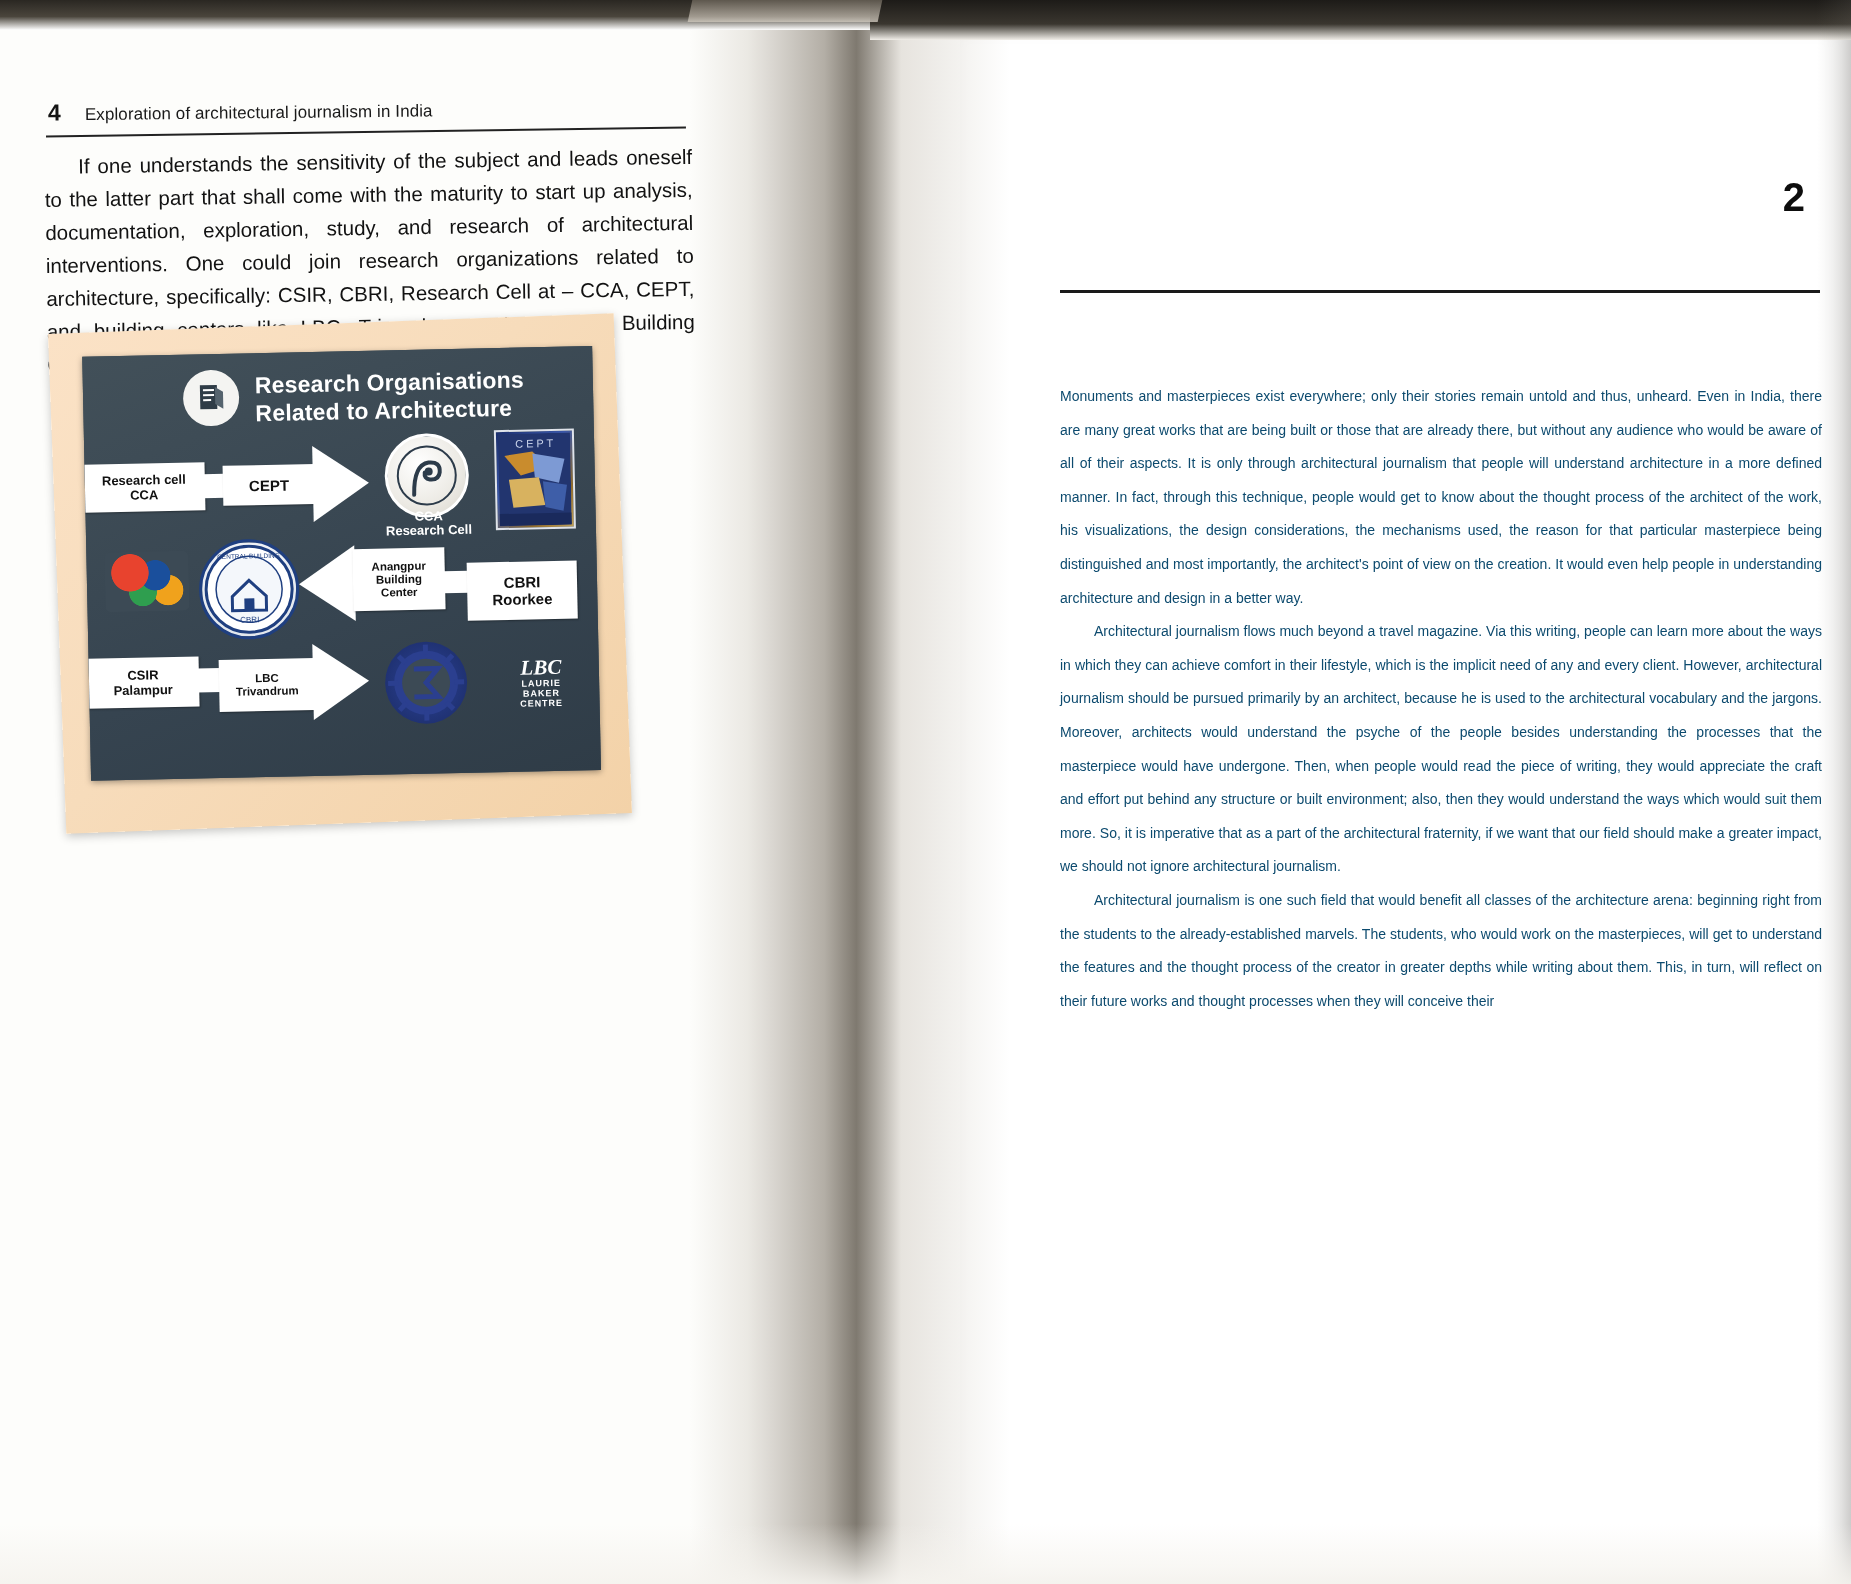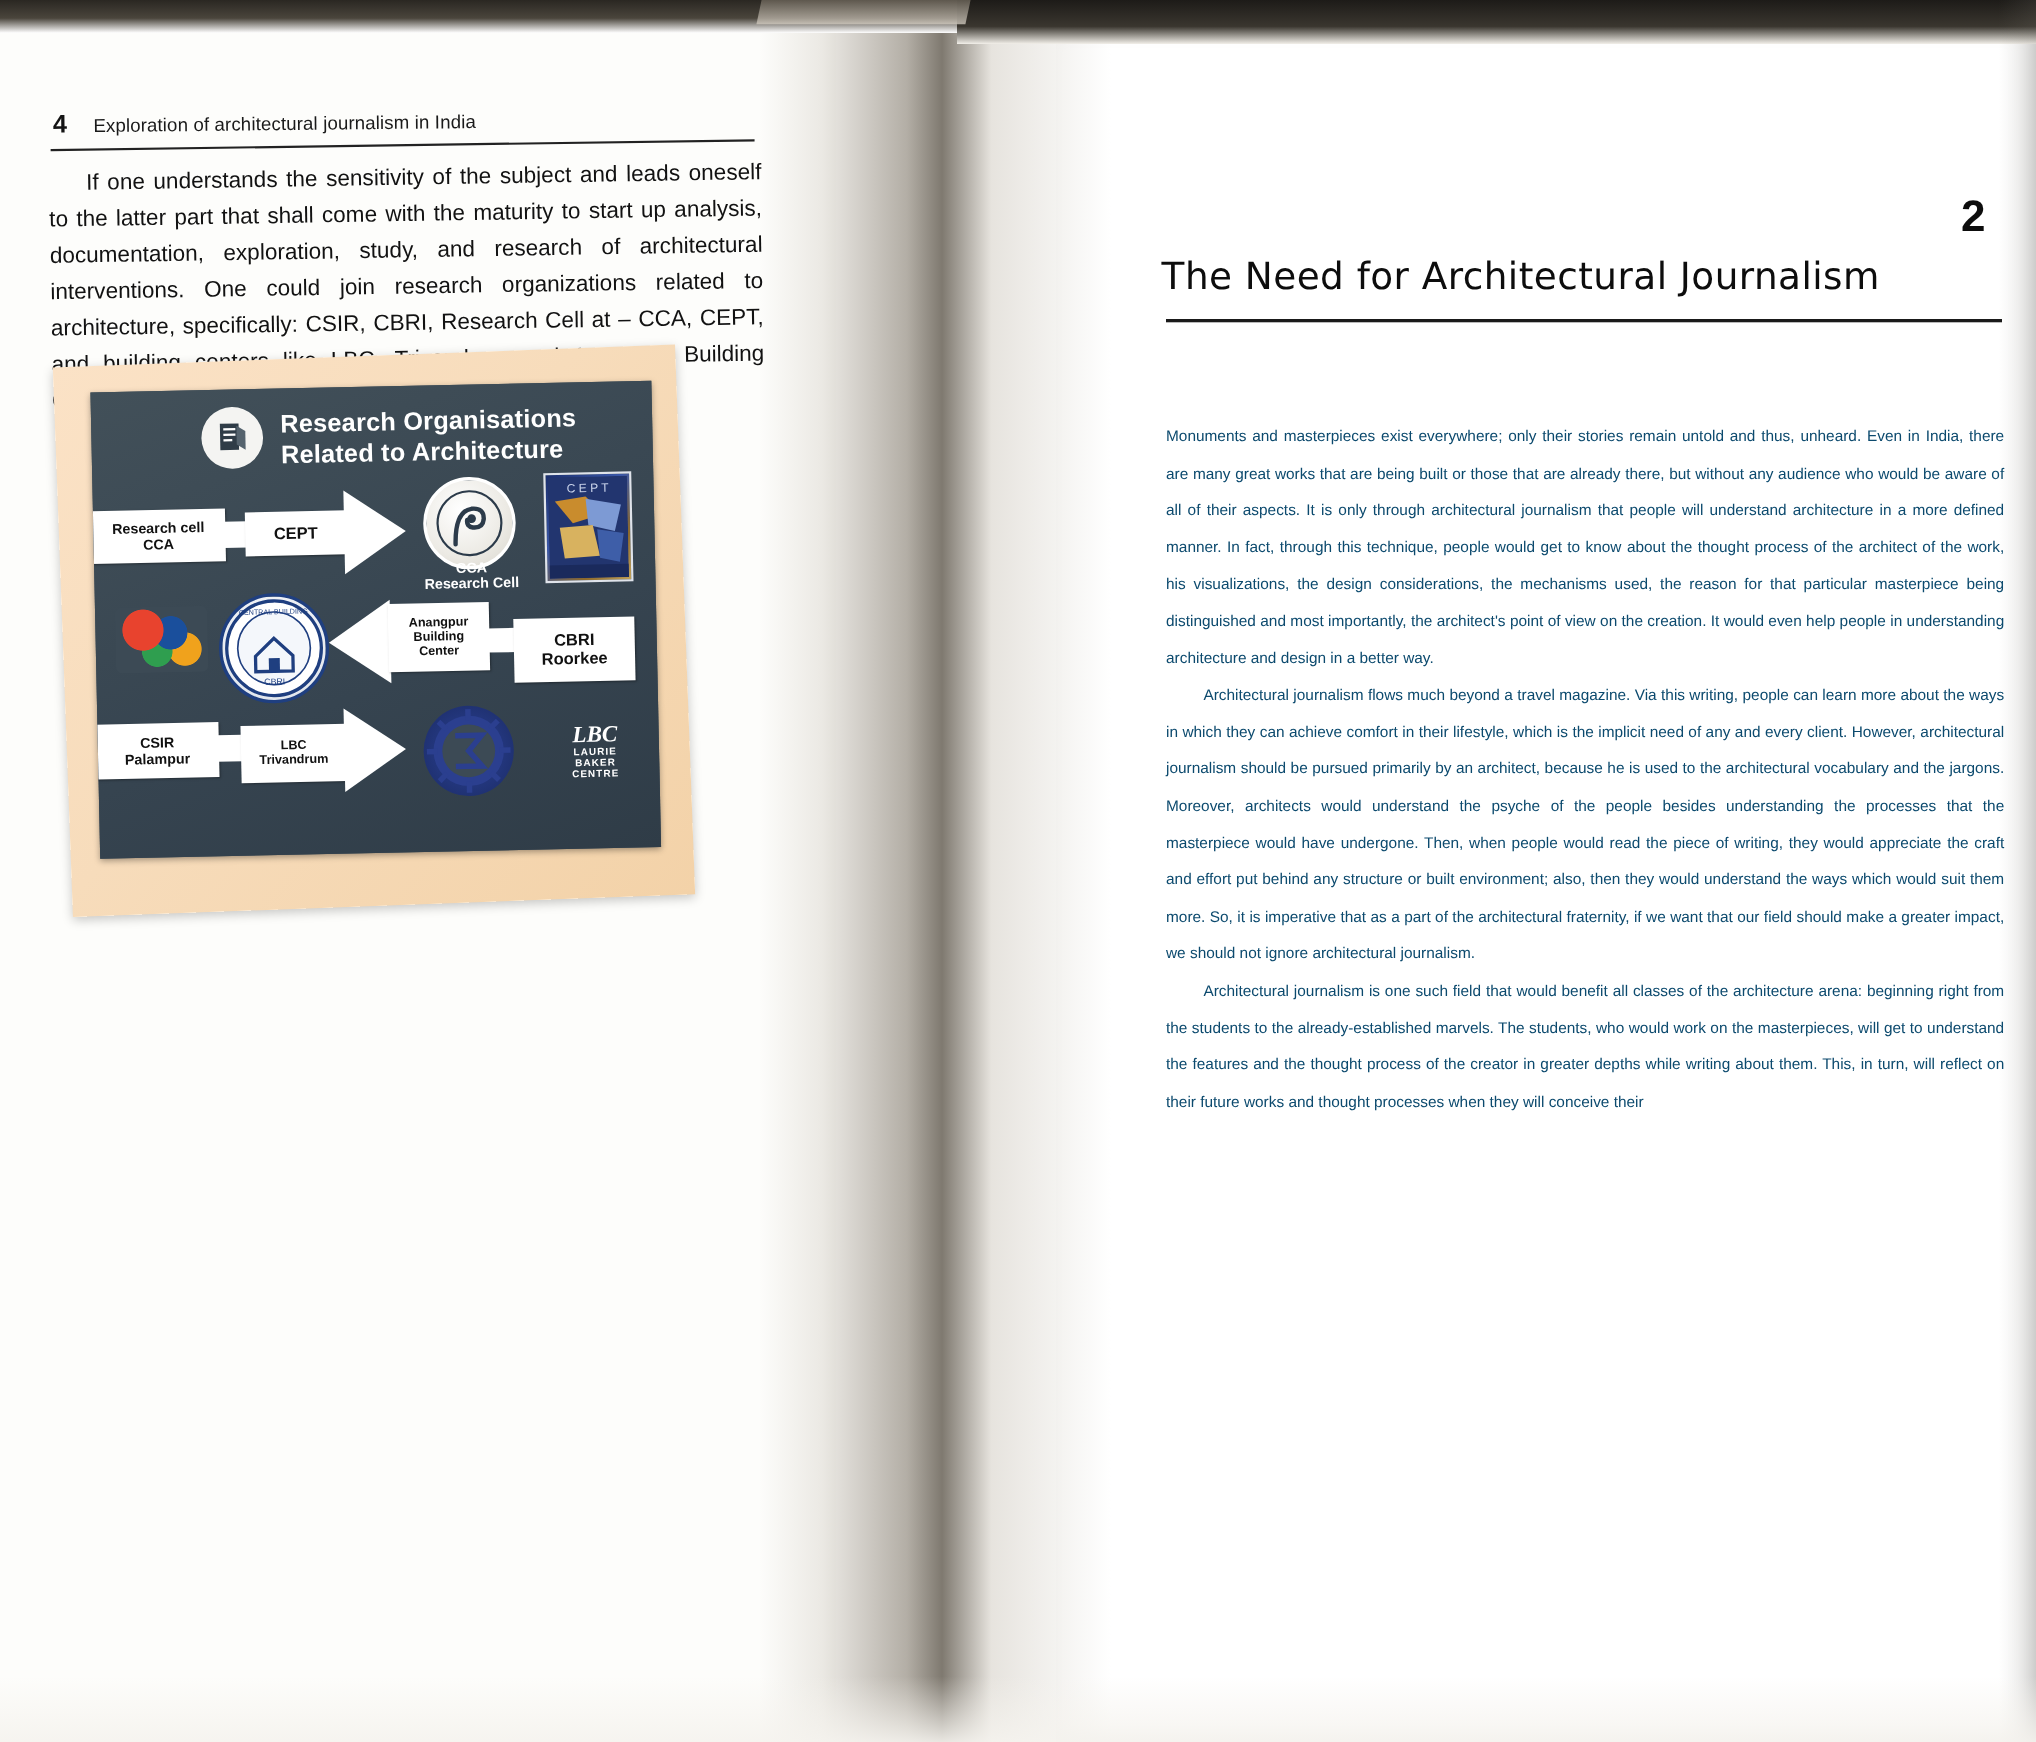--- a/index.html
+++ b/index.html
@@ -433,21 +433,20 @@
 BAKER
 CENTRE</span>
       </div>
 
     </div>
   </div>
 </div>
 
 <div id="right-content">
   <div class="chapter-number">2</div>
-  <div class="chapter-title">The Need for Architectural Journalism</div>
   <div class="rule-right"></div>
 
   <div class="right-body">
     <p>Monuments and masterpieces exist everywhere; only their stories remain untold and thus, unheard. Even in India, there are many great works that are being built or those that are already there, but without any audience who would be aware of all of their aspects. It is only through architectural journalism that people will understand architecture in a more defined manner. In fact, through this technique, people would get to know about the thought process of the architect of the work, his visualizations, the design considerations, the mechanisms used, the reason for that particular masterpiece being distinguished and most importantly, the architect's point of view on the creation. It would even help people in understanding architecture and design in a better way.</p>
     <p>Architectural journalism flows much beyond a travel magazine. Via this writing, people can learn more about the ways in which they can achieve comfort in their lifestyle, which is the implicit need of any and every client. However, architectural journalism should be pursued primarily by an architect, because he is used to the architectural vocabulary and the jargons. Moreover, architects would understand the psyche of the people besides understanding the processes that the masterpiece would have undergone. Then, when people would read the piece of writing, they would appreciate the craft and effort put behind any structure or built environment; also, then they would understand the ways which would suit them more. So, it is imperative that as a part of the architectural fraternity, if we want that our field should make a greater impact, we should not ignore architectural journalism.</p>
     <p>Architectural journalism is one such field that would benefit all classes of the architecture arena: beginning right from the students to the already-established marvels. The students, who would work on the masterpieces, will get to understand the features and the thought process of the creator in greater depths while writing about them. This, in turn, will reflect on their future works and thought processes when they will conceive their</p>
   </div>
 </div>
 
 </body></html>

